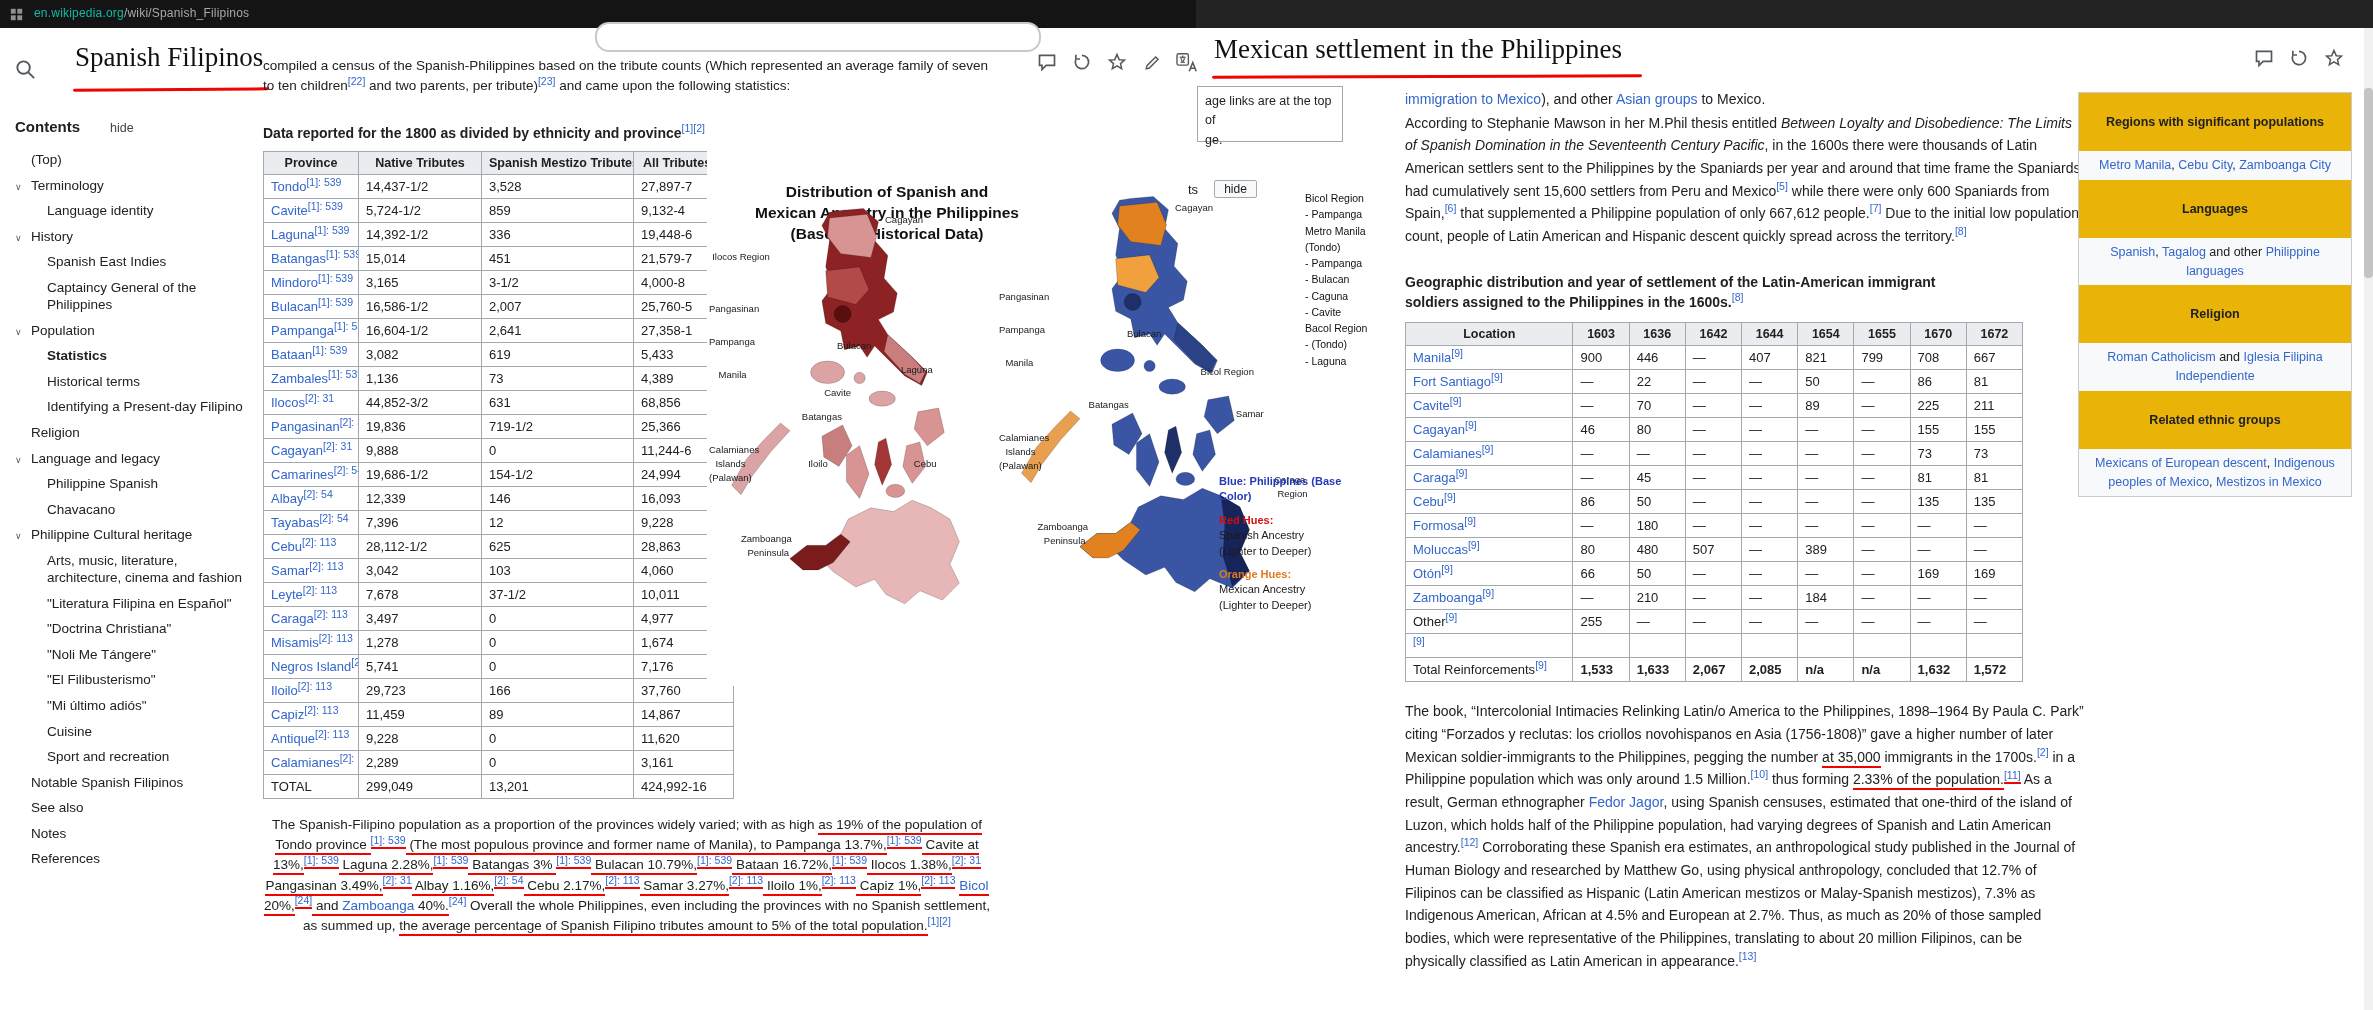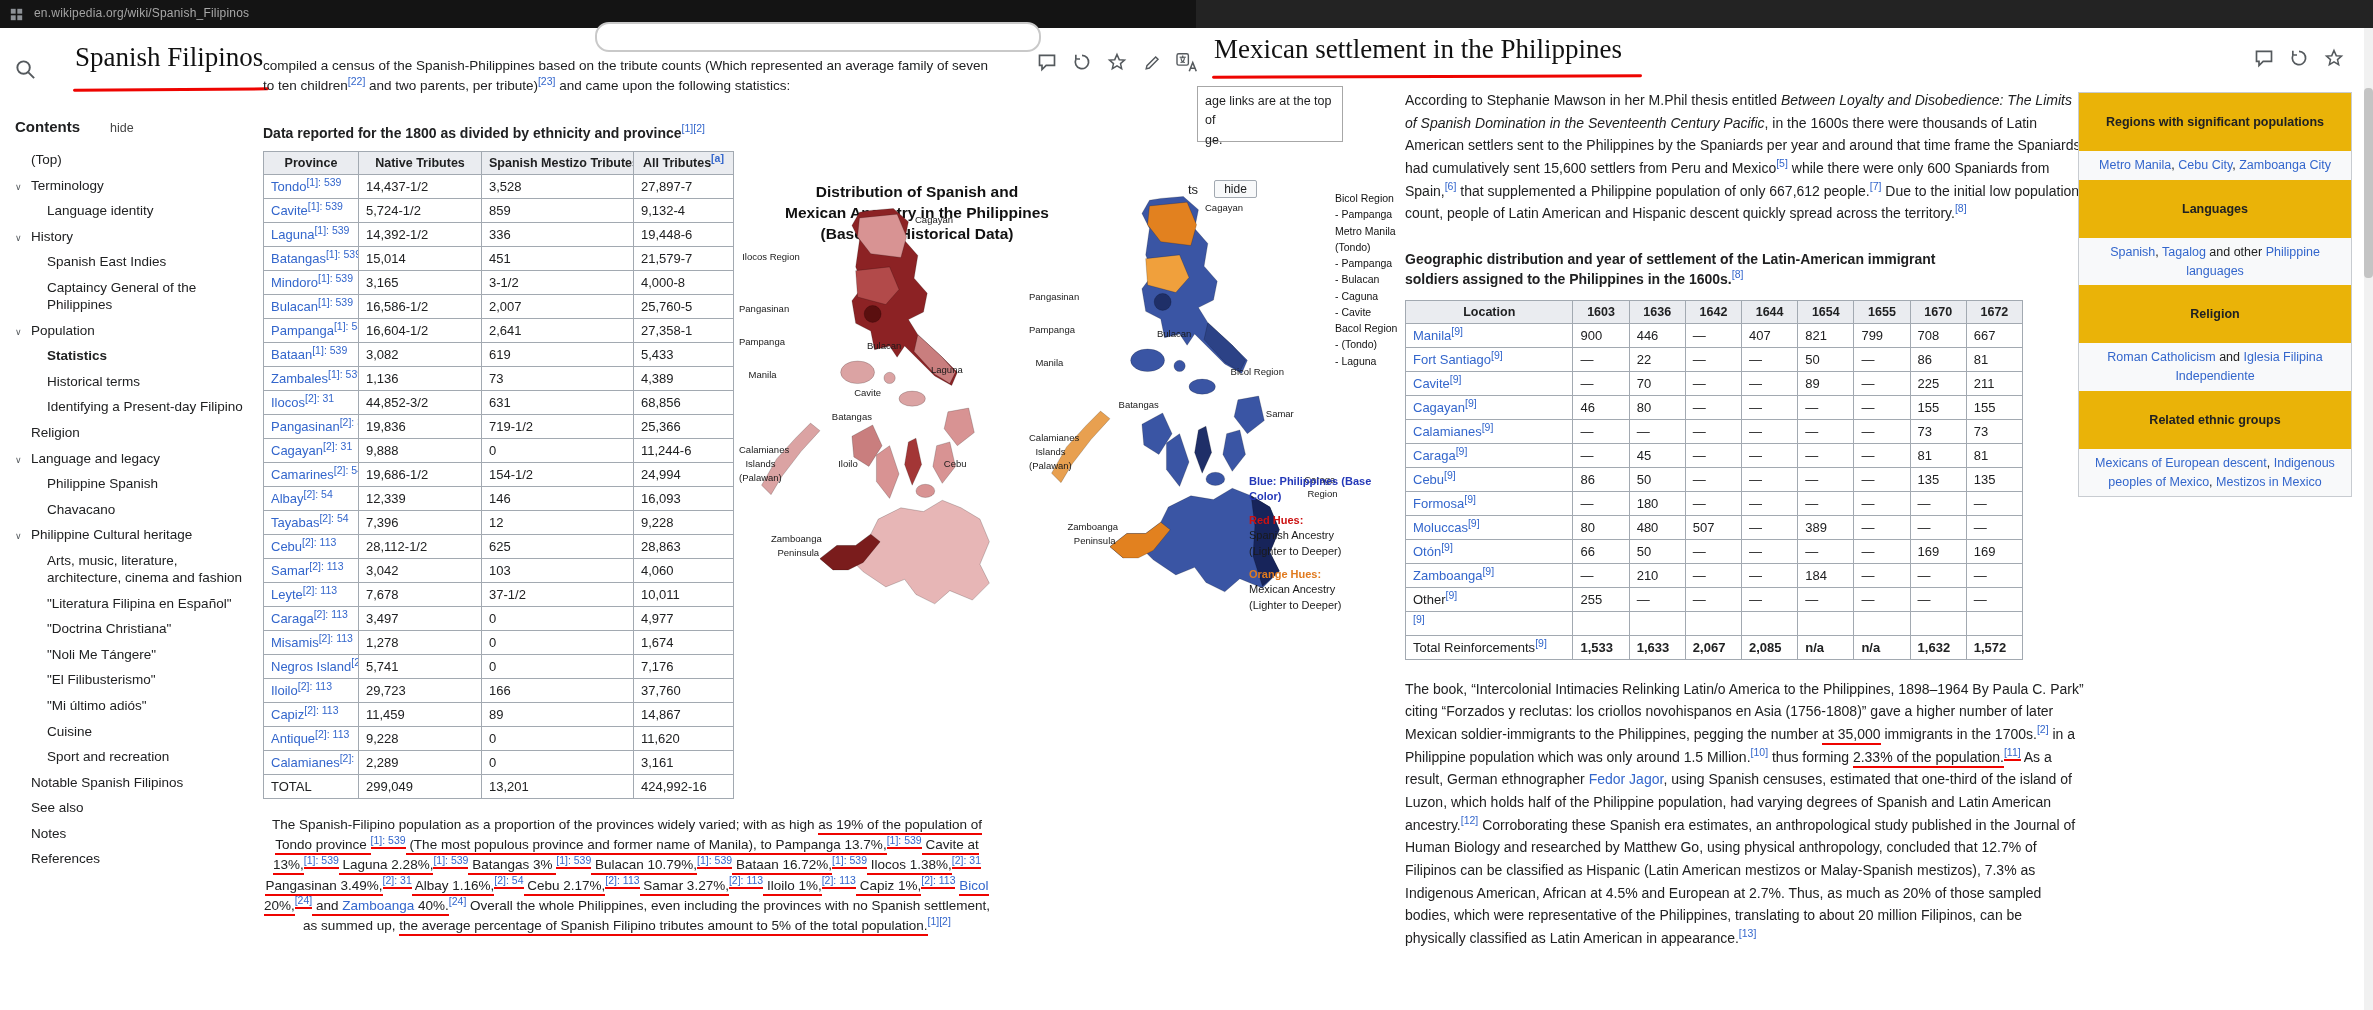--- a/index.html
+++ b/index.html
@@ -3,21 +3,21 @@
 <meta charset="utf-8">
 <style>
   html,body{margin:0;padding:0;}
   body{width:2373px;height:1010px;position:relative;background:#fff;overflow:hidden;
        font-family:"Liberation Sans",sans-serif;color:#202122;}
   .abs{position:absolute;}
   
   .browser-bar{position:absolute;left:0;top:0;width:2373px;height:28px;background:#141414;}
   .browser-bar .right-shade{position:absolute;left:1196px;top:0;width:1177px;height:28px;background:#232323;}
   .url{position:absolute;left:34px;top:6px;font-size:12px;color:#d9d9d9;letter-spacing:.2px;}
-  .url .host{color:#a3a3a3;} .url .path{color:#a9a9a9;}
+  .url .host{color:#14b8a6;} .url .path{color:#a9a9a9;}
   .fav{position:absolute;left:10px;top:7px;}
   
   .page-header{position:absolute;left:0;top:28px;width:2373px;height:90px;background:#fff;}
   .find-bar{position:absolute;left:595px;top:-6px;width:442px;height:26px;border:2px solid #c9c9c9;border-radius:14px;background:#fff;}
   .ptitle{position:absolute;font-family:"Liberation Serif",serif;font-size:27px;color:#111;}
   .red-line{position:absolute;height:3px;background:#ee0400;border-radius:2px;}
   .hicons{position:absolute;display:flex;gap:11px;align-items:center;}
   .hicon{width:24px;height:24px;display:flex;align-items:center;justify-content:center;color:#54595d;font-size:18px;line-height:1;}
   
   .toc{position:absolute;left:15px;top:118px;width:236px;}
@@ -40,21 +40,21 @@
   
   table.wtable{border-collapse:collapse;font-size:13px;color:#202122;table-layout:fixed;background:#fff;}
   table.wtable th,table.wtable td{border:1px solid #a2a9b1;padding:4px 7px;text-align:left;vertical-align:top;overflow:hidden;white-space:nowrap;}
   table.wtable th{background:#eaecf0;font-weight:bold;text-align:center;font-size:12.5px;}
   
   .article-left{position:absolute;left:263px;top:56px;width:730px;}
   .article-left .tcap{margin:26px 0 8px 0;}
   .article-left table{width:470px;}
   .article-left .foot{margin-top:16px;width:728px;text-align:center;}
   
-  .map-figure{position:absolute;left:737px;top:138px;width:660px;height:548px;background:#fff;}
+  .map-figure{position:absolute;left:707px;top:138px;width:660px;height:548px;background:#fff;}
   .map-title{position:absolute;left:30px;top:44px;width:300px;text-align:center;font-weight:bold;font-size:15.5px;line-height:1.35;color:#111;}
   .mapbox{position:absolute;width:320px;height:470px;}
   .mapsvg{width:100%;height:100%;}
   .maplabel{position:absolute;font-size:9.5px;color:#1a1a1a;white-space:nowrap;}
   .map-side{position:absolute;left:598px;top:52px;width:95px;font-size:10.5px;line-height:1.55;color:#111;}
   .map-legend{position:absolute;left:512px;top:328px;width:150px;font-size:11px;line-height:1.4;}
   .lg-head{font-weight:bold;margin-top:8px;}
   .lg-line{color:#1a1a1a;}
   
   .popup1{position:absolute;left:1197px;top:86px;width:146px;height:56px;background:#fff;border:1px solid #a7a7a7;padding:5px 7px;font-size:12.5px;line-height:1.55;box-sizing:border-box;}
@@ -482,20 +482,21 @@
 <div class="popup1">
   <div>age links are at the top of</div>
   <div>ge.</div>
 </div>
 <div class="popup2">
   <span>ts</span>
   <span class="hbtn">hide</span>
 </div>
 
 <section class="article-right">
+  <p class="wp2"><span class="wlink">immigration to Mexico</span><span>), and other </span><span class="wlink">Asian groups</span><span> to Mexico.</span></p>
   <p class="wp2 p2"><span>According to Stephanie Mawson in her M.Phil thesis entitled </span><span class="it">Between Loyalty and Disobedience: The Limits of Spanish Domination in the Seventeenth Century Pacific</span><span>, in the 1600s there were thousands of Latin American settlers sent to the Philippines by the Spaniards per year and around that time frame the Spaniards had cumulatively sent 15,600 settlers from Peru and Mexico</span><sup class="wref">[5]</sup><span> while there were only 600 Spaniards from Spain,</span><sup class="wref">[6]</sup><span> that supplemented a Philippine population of only 667,612 people.</span><sup class="wref">[7]</sup><span> Due to the initial low population count, people of Latin American and Hispanic descent quickly spread across the territory.</span><sup class="wref">[8]</sup></p>
   <div class="tcap"><span class="bd">Geographic distribution and year of settlement of the Latin-American immigrant soldiers assigned to the Philippines in the 1600s.</span><sup class="wref">[8]</sup></div>
   <table class="wtable">
     <colgroup>
         <col style="width:152px">
         <col span="8" style="width:51px">
       </colgroup>
     <thead>
         <tr>
           <th>Location</th>

